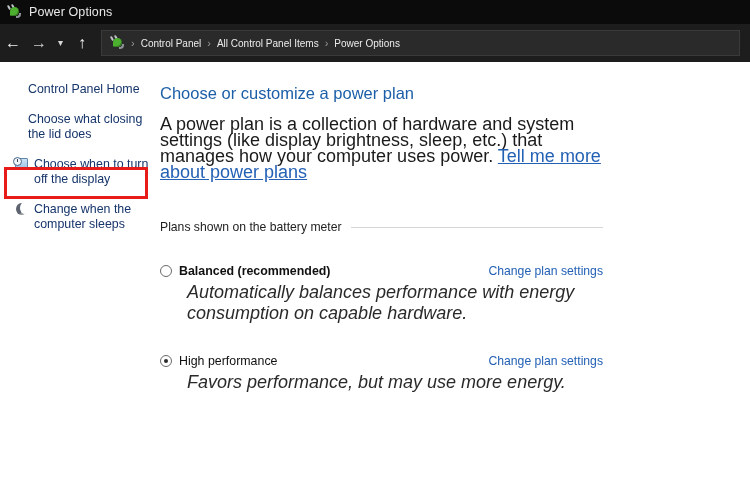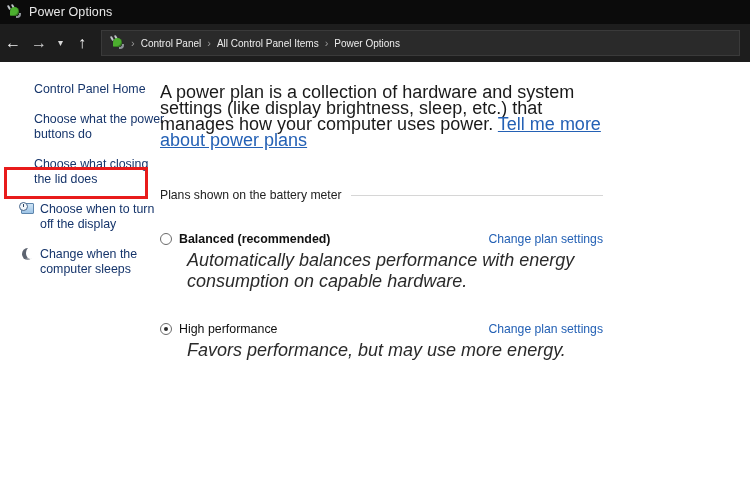--- a/index.html
+++ b/index.html
@@ -56,21 +56,21 @@
     border: 1px solid #3a3a3a; display: flex; align-items: center; padding: 0 8px;
     margin-right: 10px;
   }
   .crumb { color: #ececec; font-size: 10px; white-space: nowrap; }
   .crumb-sep { color: #9a9a9a; font-size: 11px; margin: 0 6px; }
 
   
   .content { position: absolute; left: 0; top: 62px; width: 750px; height: 438px; background: #fff; }
 
   
-  .sidebar { position: absolute; left: 16px; top: 0; width: 160px; padding-top: 20px; }
+  .sidebar { position: absolute; left: 10px; top: 0; width: 160px; padding-top: 20px; }
   .side-link {
     color: #16356b; font-size: 12.4px; line-height: 15px;
     padding: 0 8px 0 18px; margin-bottom: 15px; position: relative;
   }
   .side-link.with-icon { padding-left: 24px; }
   .side-icon { position: absolute; left: 4px; top: 0px; width: 15px; height: 15px; }
 
   
   .icon-display .scr {
     position: absolute; left: 1px; top: 1px; width: 13px; height: 11px;
@@ -160,21 +160,20 @@
       <span class="crumb">All Control Panel Items</span>
       <span class="crumb-sep">›</span>
       <span class="crumb">Power Options</span>
     </div>
   </div>
 
   <div class="content">
 
     <div class="sidebar">
       <div class="side-link">Control Panel Home</div>
-      <div class="side-link">Choose what the power buttons do</div>
       <div class="side-link">Choose what closing the lid does</div>
 
       <div class="side-link with-icon">
         <span class="side-icon icon-display">
           <span class="scr"></span>
             <span class="clk"></span>
             <span class="hand"></span>
         </span>
         <span>Choose when to turn off the display</span>
       </div>
@@ -183,20 +182,21 @@
         <span class="side-icon icon-sleep">
           <span class="moon"></span>
         </span>
         <span>Change when the computer sleeps</span>
       </div>
     </div>
 
     <div class="highlight-box" style="left:4px; top:105px; width:144px; height:32px;"></div>
 
     <div class="main">
+      <div class="page-title">Choose or customize a power plan</div>
 
       <div class="intro">
         <span>A power plan is a collection of hardware and system settings (like display brightness, sleep, etc.) that manages how your computer uses power. </span><span class="inline-link">Tell me more about power plans</span>
       </div>
 
       <div class="section-head">
         <span class="sh-text">Plans shown on the battery meter</span>
         <span class="sh-rule"></span>
       </div>
 

